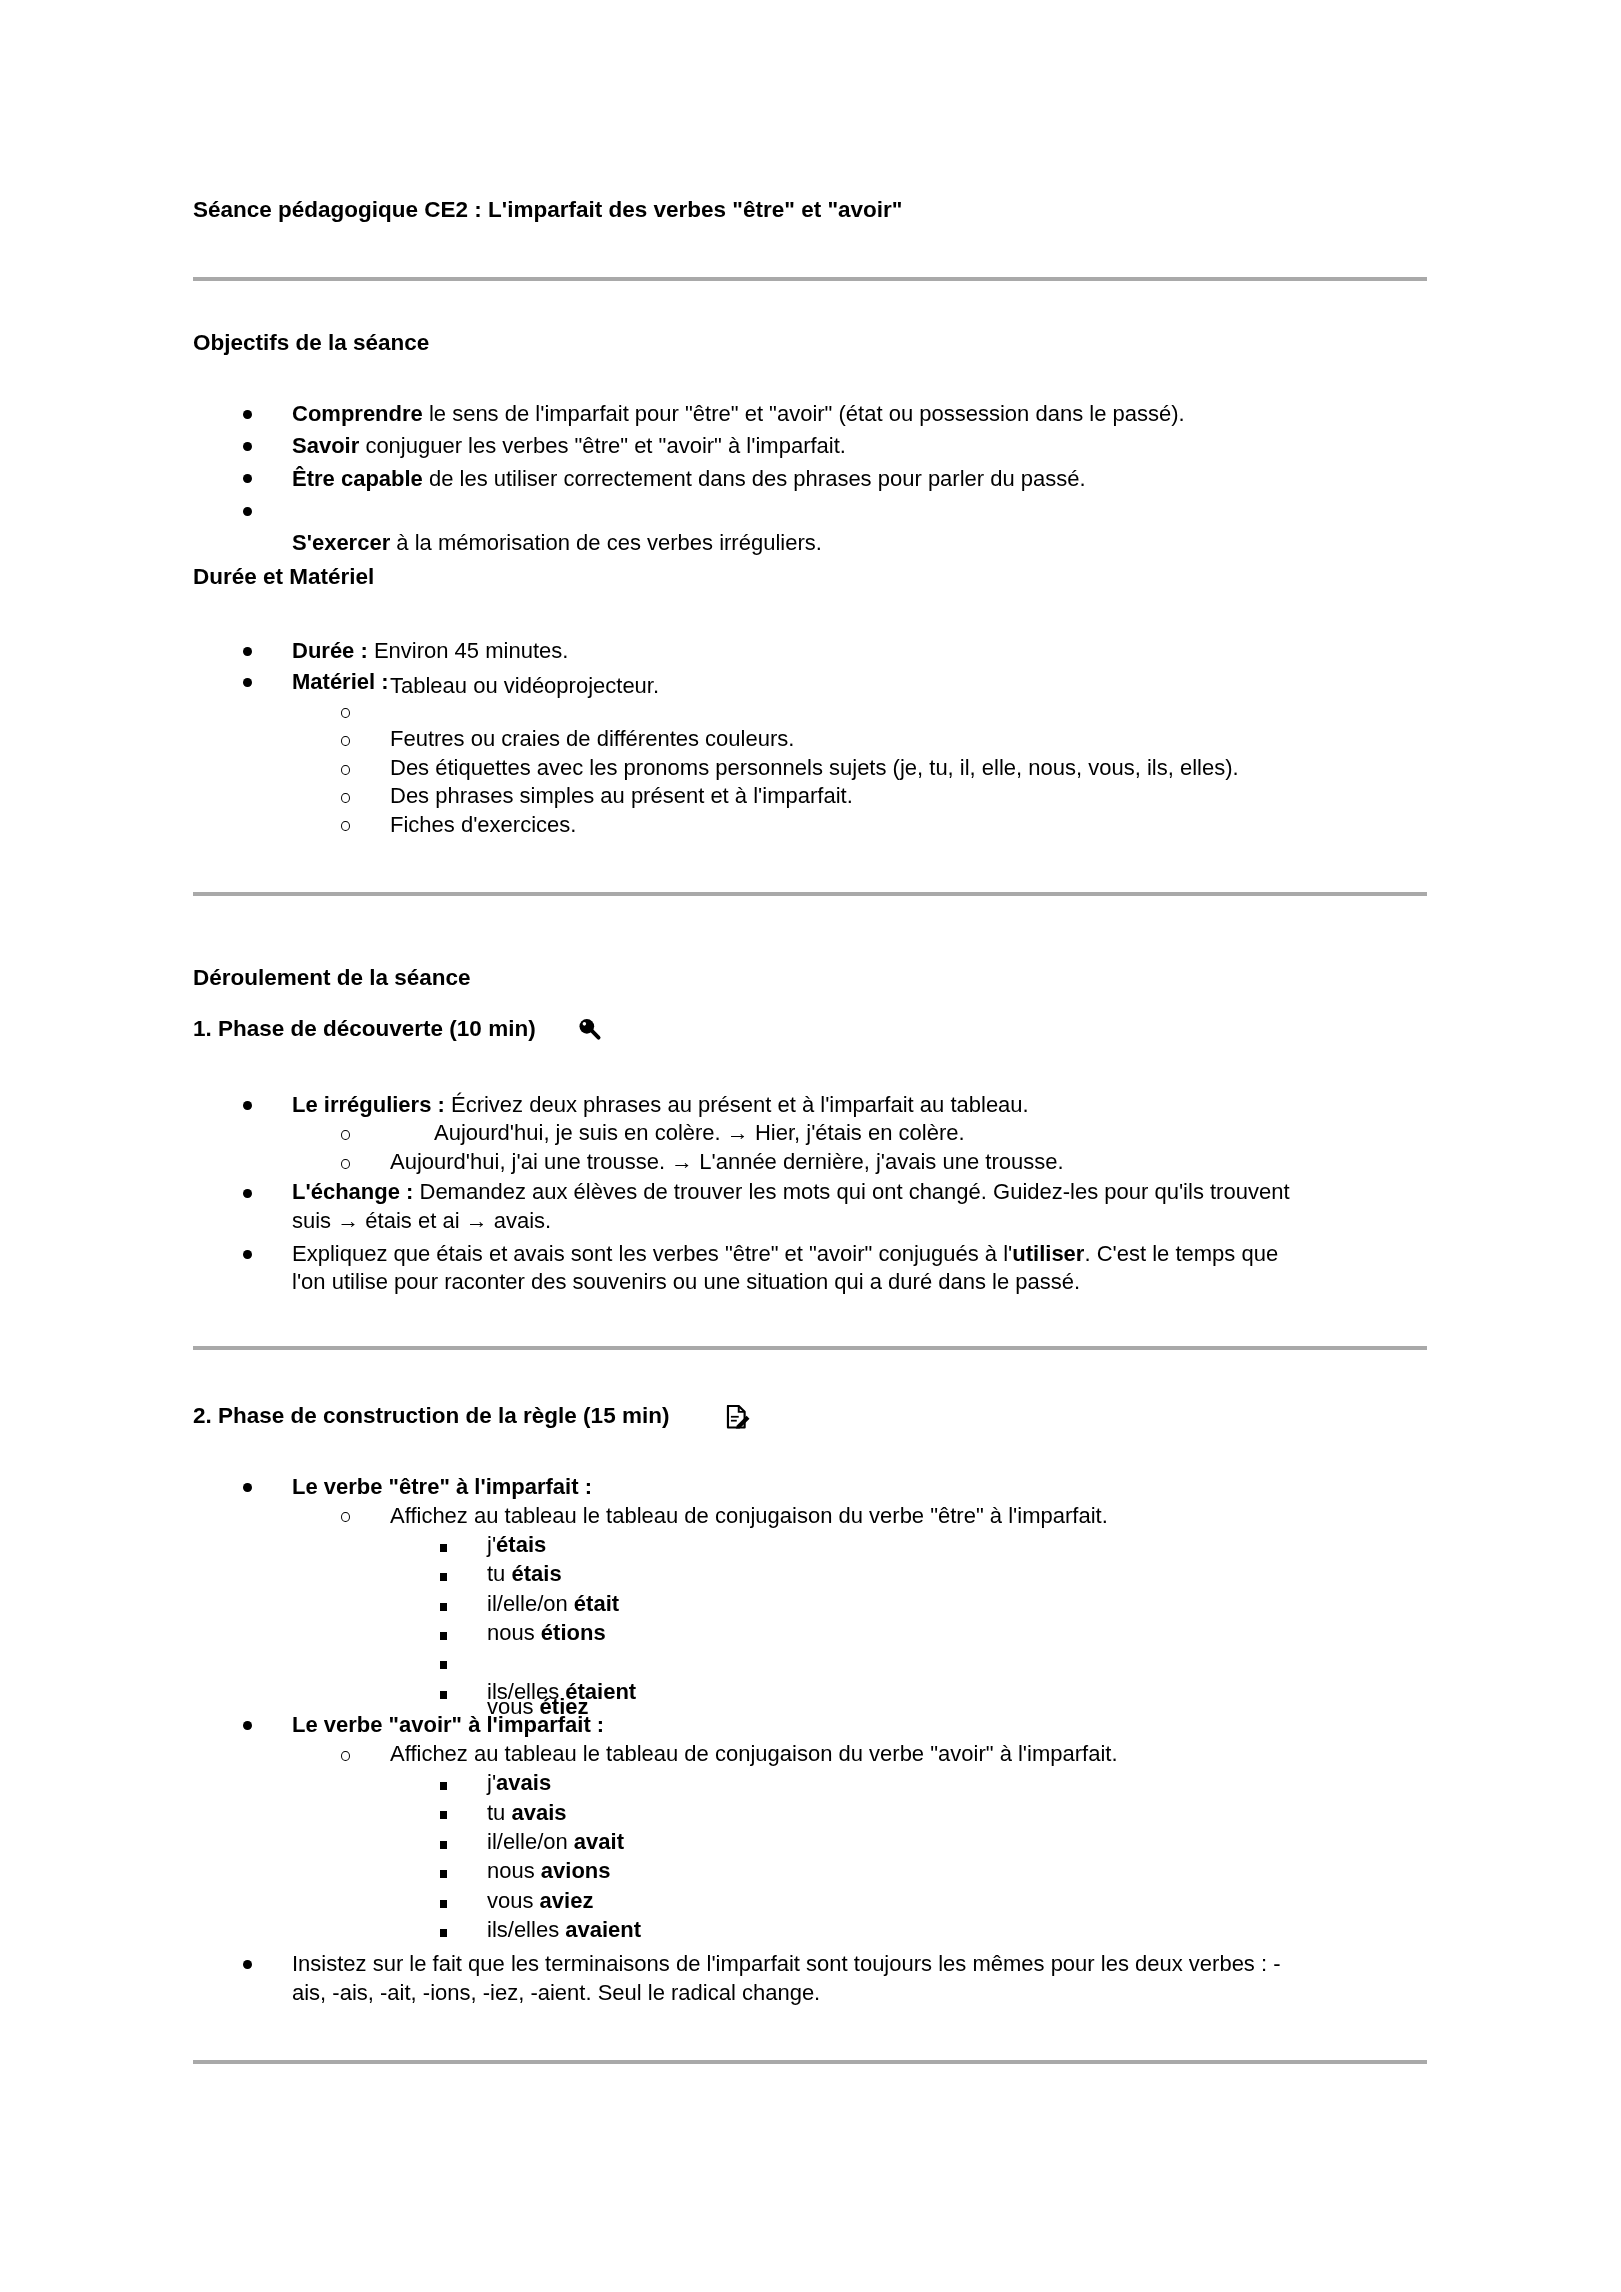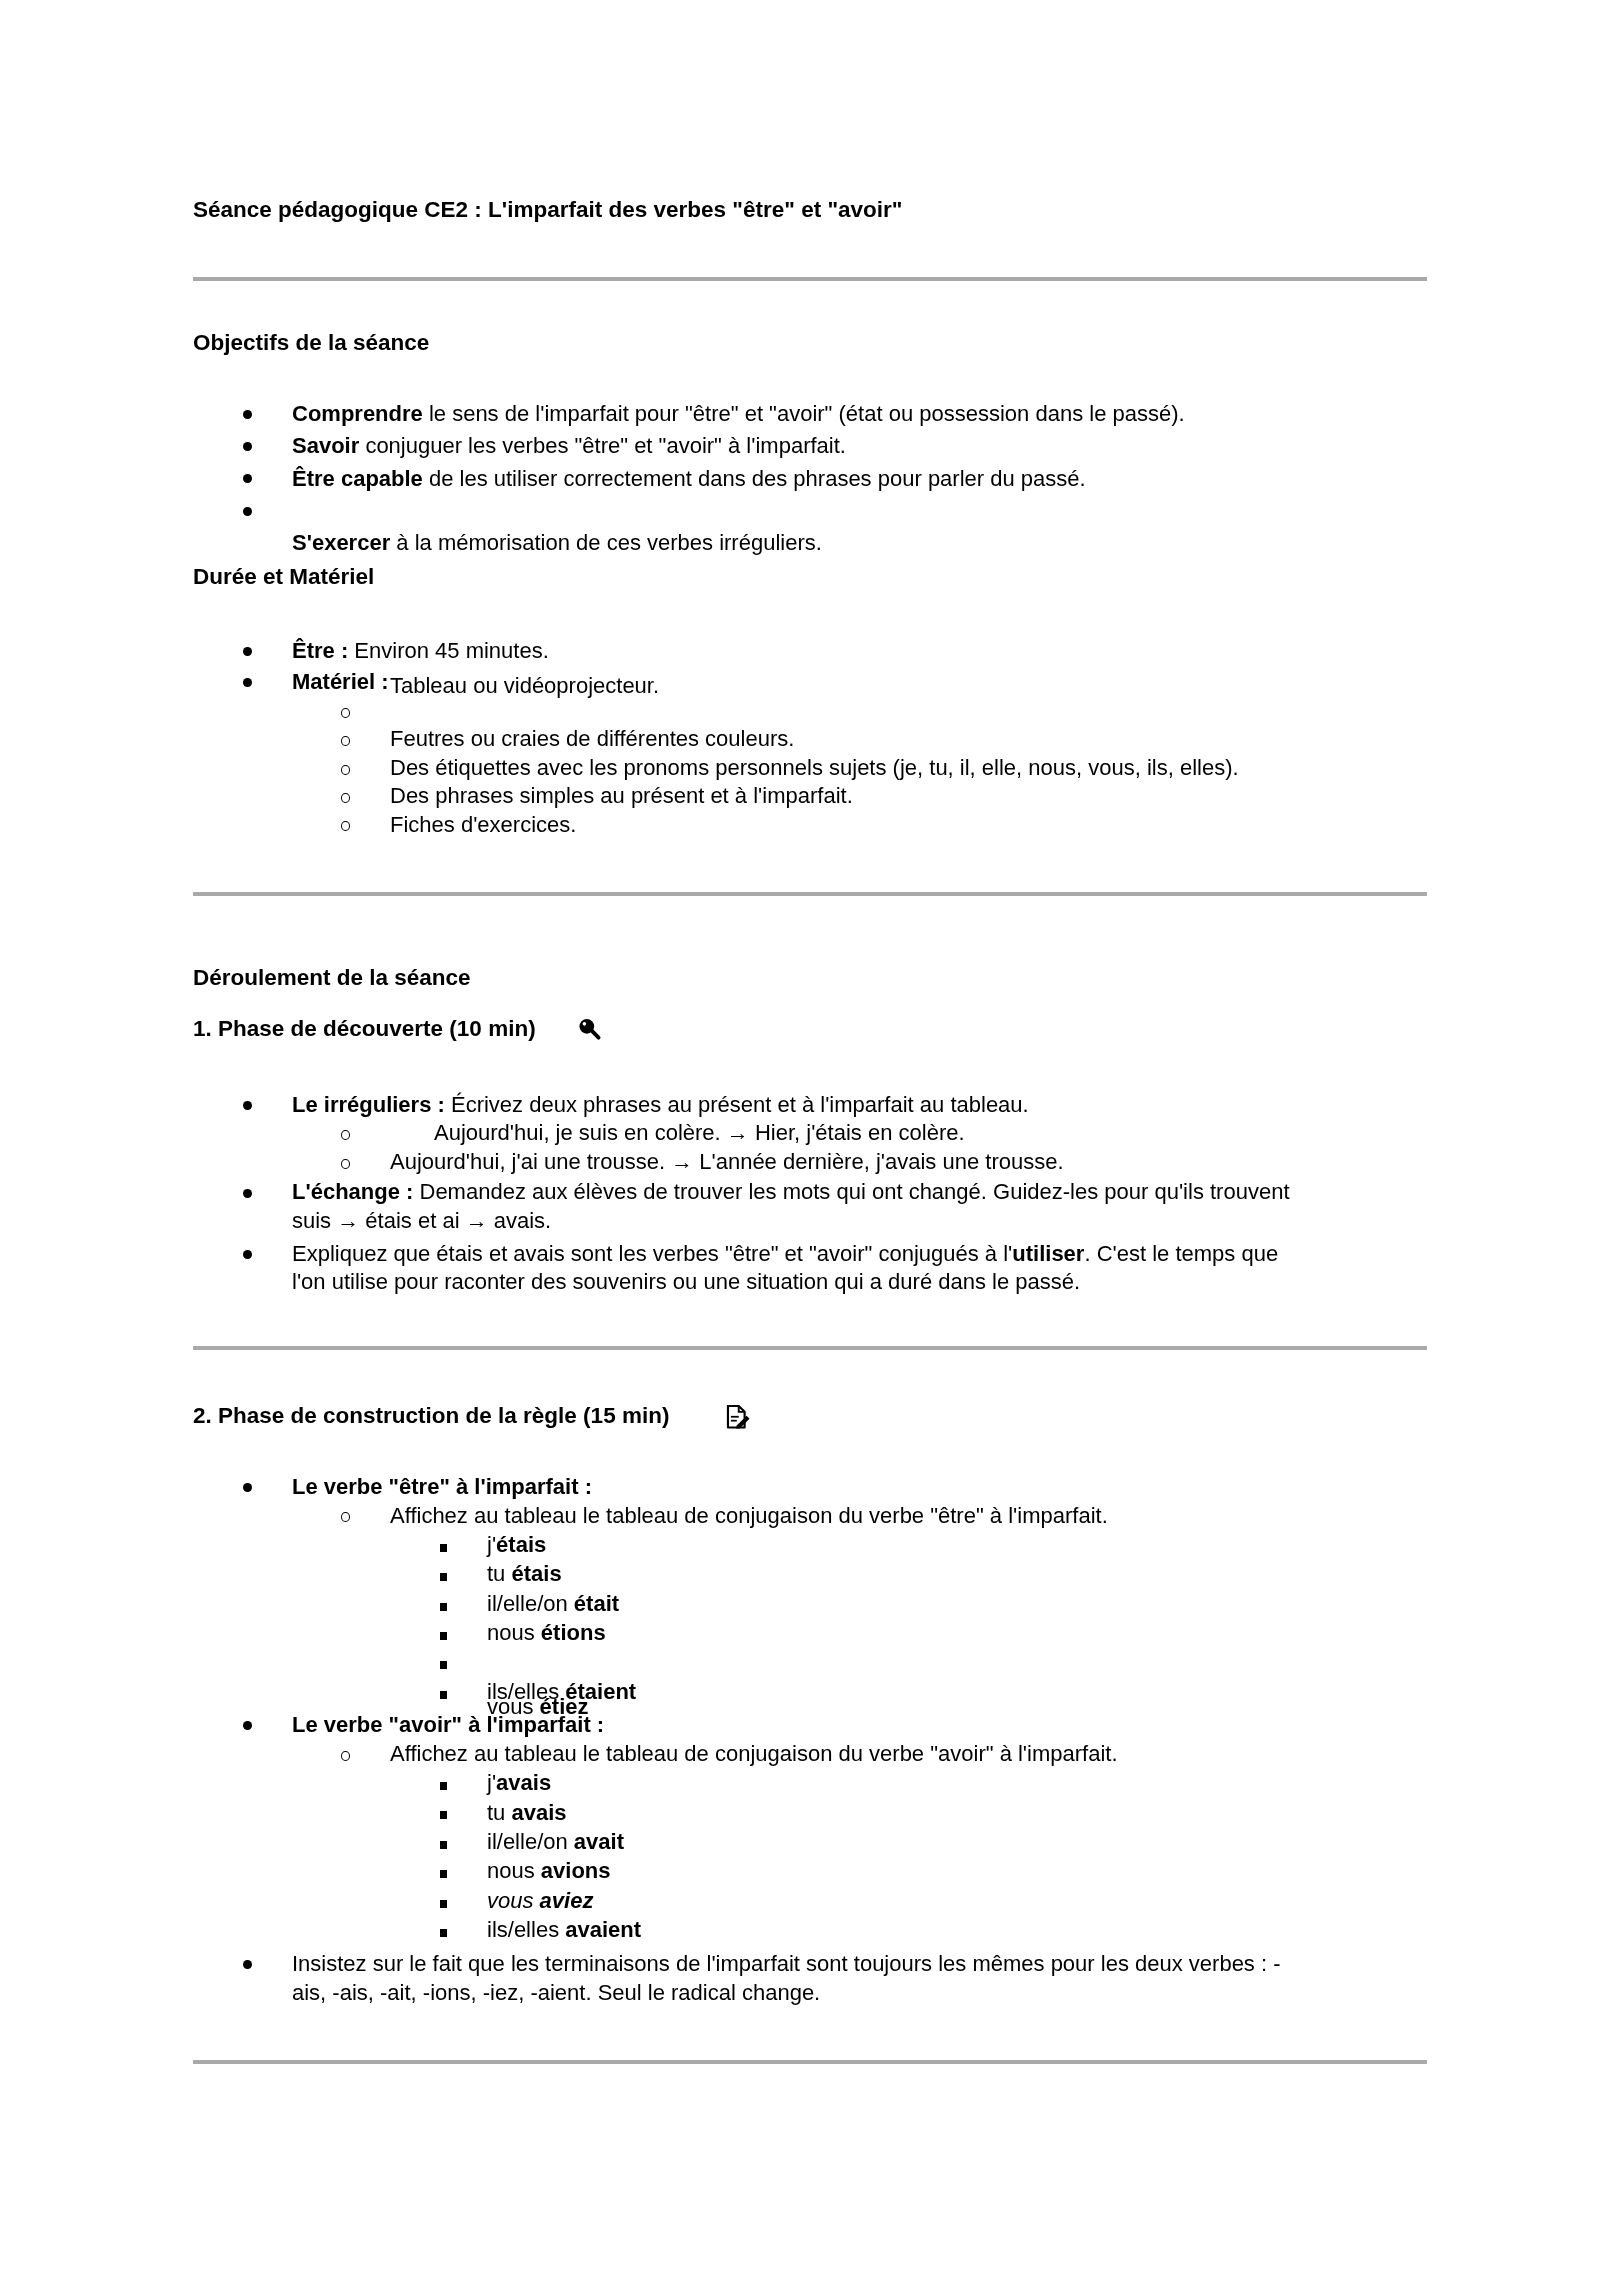--- a/index.html
+++ b/index.html
@@ -28,21 +28,21 @@
   <div class="b1" style="top:442px;"></div>
   <div class="abs t" style="left:292px; top:432px;"><b>Savoir</b><span> conjuguer les verbes "être" et "avoir" à l'imparfait.</span></div>
   <div class="b1" style="top:474px;"></div>
   <div class="abs t" style="left:292px; top:465px;"><b>Être capable</b><span> de les utiliser correctement dans des phrases pour parler du passé.</span></div>
   <div class="b1" style="top:507px;"></div>
   <div class="abs t" style="left:292px; top:513px;margin-top:16px;"><b>S'exercer</b><span> à la mémorisation de ces verbes irréguliers.</span></div>
 </div>
 
 <div class="abs h" style="left:193px; top:563px;">Durée et Matériel</div>
 <div class="b1" style="top:647px;"></div>
-<div class="abs t" style="left:292px; top:637px;"><b>Être :</b><span> Environ 45 minutes.</span></div>
+<div class="abs t" style="left:292px; top:637px;"><b>Durée :</b><span> Environ 45 minutes.</span></div>
 <div class="b1" style="top:678px;"></div>
 <div class="abs t" style="left:292px; top:668px;"><b>Matériel :</b></div>
 <div>
   <div class="b2" style="top:708px;"></div>
   <div class="abs t" style="left:390px; top:672px;">Tableau ou vidéoprojecteur.</div>
   <div class="b2" style="top:736px;"></div>
   <div class="abs t" style="left:390px; top:725px;">Feutres ou craies de différentes couleurs.</div>
   <div class="b2" style="top:765px;"></div>
   <div class="abs t" style="left:390px; top:754px;">Des étiquettes avec les pronoms personnels sujets (je, tu, il, elle, nous, vous, ils, elles).</div>
   <div class="b2" style="top:793px;"></div>
@@ -113,21 +113,21 @@
 <div>
   <div class="b3" style="top:1782px;"></div>
   <div class="abs t" style="left:487px; top:1769px;"><span>j'</span><b>avais</b></div>
   <div class="b3" style="top:1811px;"></div>
   <div class="abs t" style="left:487px; top:1799px;"><span>tu </span><b>avais</b></div>
   <div class="b3" style="top:1841px;"></div>
   <div class="abs t" style="left:487px; top:1828px;"><span>il/elle/on </span><b>avait</b></div>
   <div class="b3" style="top:1870px;"></div>
   <div class="abs t" style="left:487px; top:1857px;"><span>nous </span><b>avions</b></div>
   <div class="b3" style="top:1900px;"></div>
-  <div class="abs t" style="left:487px; top:1887px;font-style:italic;"><span>vous </span><b>aviez</b></div>
+  <div class="abs t" style="left:487px; top:1887px;"><span>vous </span><b>aviez</b></div>
   <div class="b3" style="top:1929px;"></div>
   <div class="abs t" style="left:487px; top:1916px;"><span>ils/elles </span><b>avaient</b></div>
 </div>
 
 <div class="b1" style="top:1960px;"></div>
 <div class="abs t" style="left:292px; top:1950px;">Insistez sur le fait que les terminaisons de l'imparfait sont toujours les mêmes pour les deux verbes : -</div>
 <div class="abs t" style="left:292px; top:1979px;">ais, -ais, -ait, -ions, -iez, -aient. Seul le radical change.</div>
 
 <div class="rule" style="top:2060px;"></div>
 

